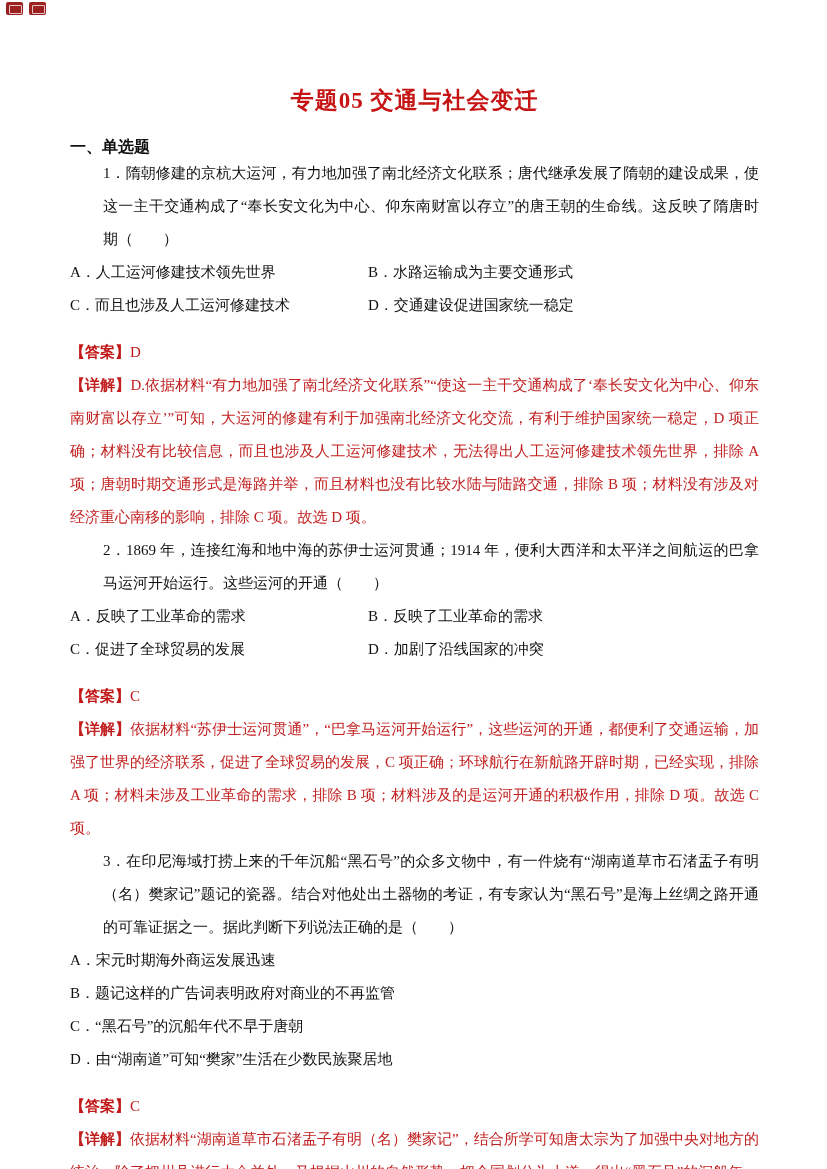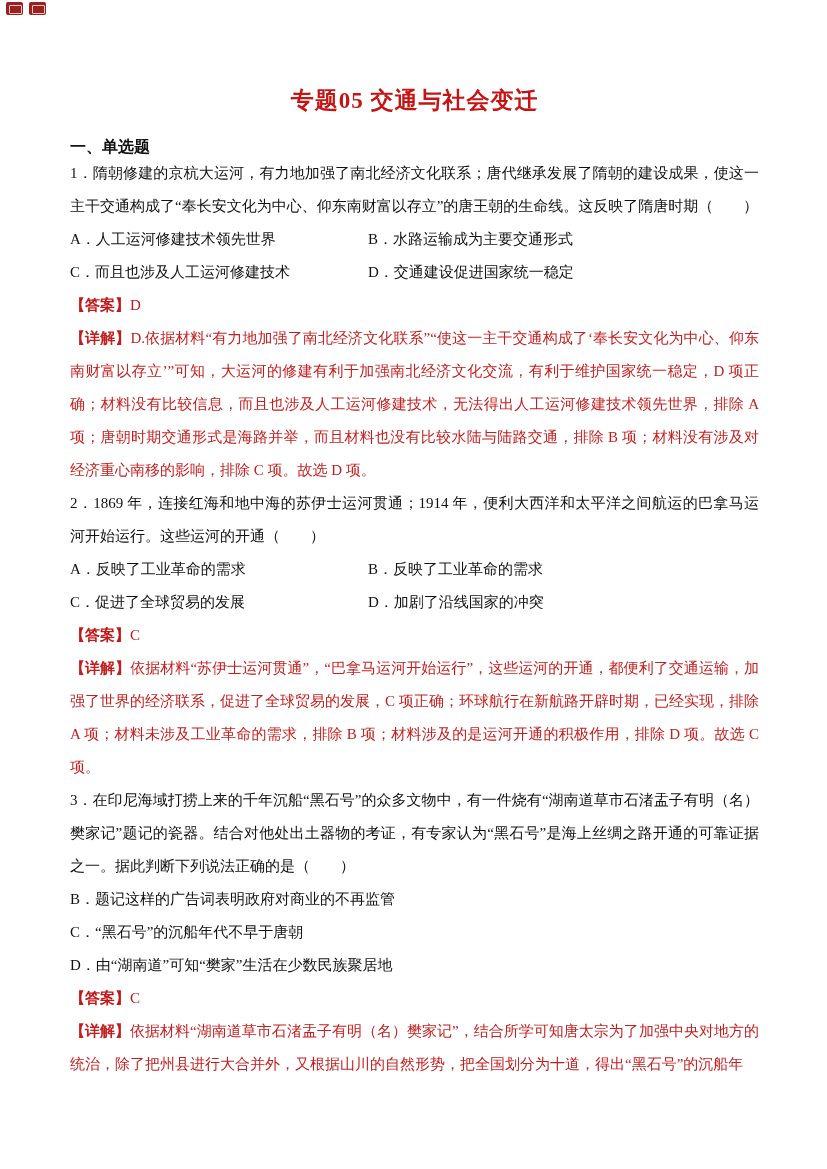--- a/index.html
+++ b/index.html
@@ -53,28 +53,29 @@
     line-height: 21px;
     color: #111111;
   }
   p.stem, .opt-grid, .opt-list, p.answer, p.detail {
     font-size: 15px;
     line-height: 33px;
   }
   p.stem {
     text-align: justify;
     color: #111111;
+    margin-left: 33px;
   }
   .opt-grid {
     display: grid;
     grid-template-columns: 298px 1fr;
     color: #111111;
   }
   .opt-list span { display: block; color: #111111; }
-  p.answer { color: #c21717; }
+  p.answer { color: #c21717; margin-top: 14px; }
   p.answer .tag { font-weight: bold; }
   p.detail {
     color: #c22020;
     text-align: justify;
   }
   p.detail .tag { font-weight: bold; }
 </style>
 </head>
 <body>
 
@@ -104,20 +105,21 @@
     <span>A．反映了工业革命的需求</span>
     <span>B．反映了工业革命的需求</span>
     <span>C．促进了全球贸易的发展</span>
     <span>D．加剧了沿线国家的冲突</span>
   </div>
   <p class="answer"><span class="tag">【答案】</span><span>C</span></p>
   <p class="detail"><span class="tag">【详解】</span><span>依据材料“苏伊士运河贯通”，“巴拿马运河开始运行”，这些运河的开通，都便利了交通运输，加强了世界的经济联系，促进了全球贸易的发展，C 项正确；环球航行在新航路开辟时期，已经实现，排除 A 项；材料未涉及工业革命的需求，排除 B 项；材料涉及的是运河开通的积极作用，排除 D 项。故选 C 项。</span></p>
 
   <p class="stem">3．在印尼海域打捞上来的千年沉船“黑石号”的众多文物中，有一件烧有“湖南道草市石渚盂子有明（名）樊家记”题记的瓷器。结合对他处出土器物的考证，有专家认为“黑石号”是海上丝绸之路开通的可靠证据之一。据此判断下列说法正确的是（　　）</p>
   <div class="opt-list">
+    <span>A．宋元时期海外商运发展迅速</span>
     <span>B．题记这样的广告词表明政府对商业的不再监管</span>
     <span>C．“黑石号”的沉船年代不早于唐朝</span>
     <span>D．由“湖南道”可知“樊家”生活在少数民族聚居地</span>
   </div>
   <p class="answer"><span class="tag">【答案】</span><span>C</span></p>
   <p class="detail"><span class="tag">【详解】</span><span>依据材料“湖南道草市石渚盂子有明（名）樊家记”，结合所学可知唐太宗为了加强中央对地方的统治，除了把州县进行大合并外，又根据山川的自然形势，把全国划分为十道，得出“黑石号”的沉船年</span></p>
 
 </div>
 
 </body></html>

